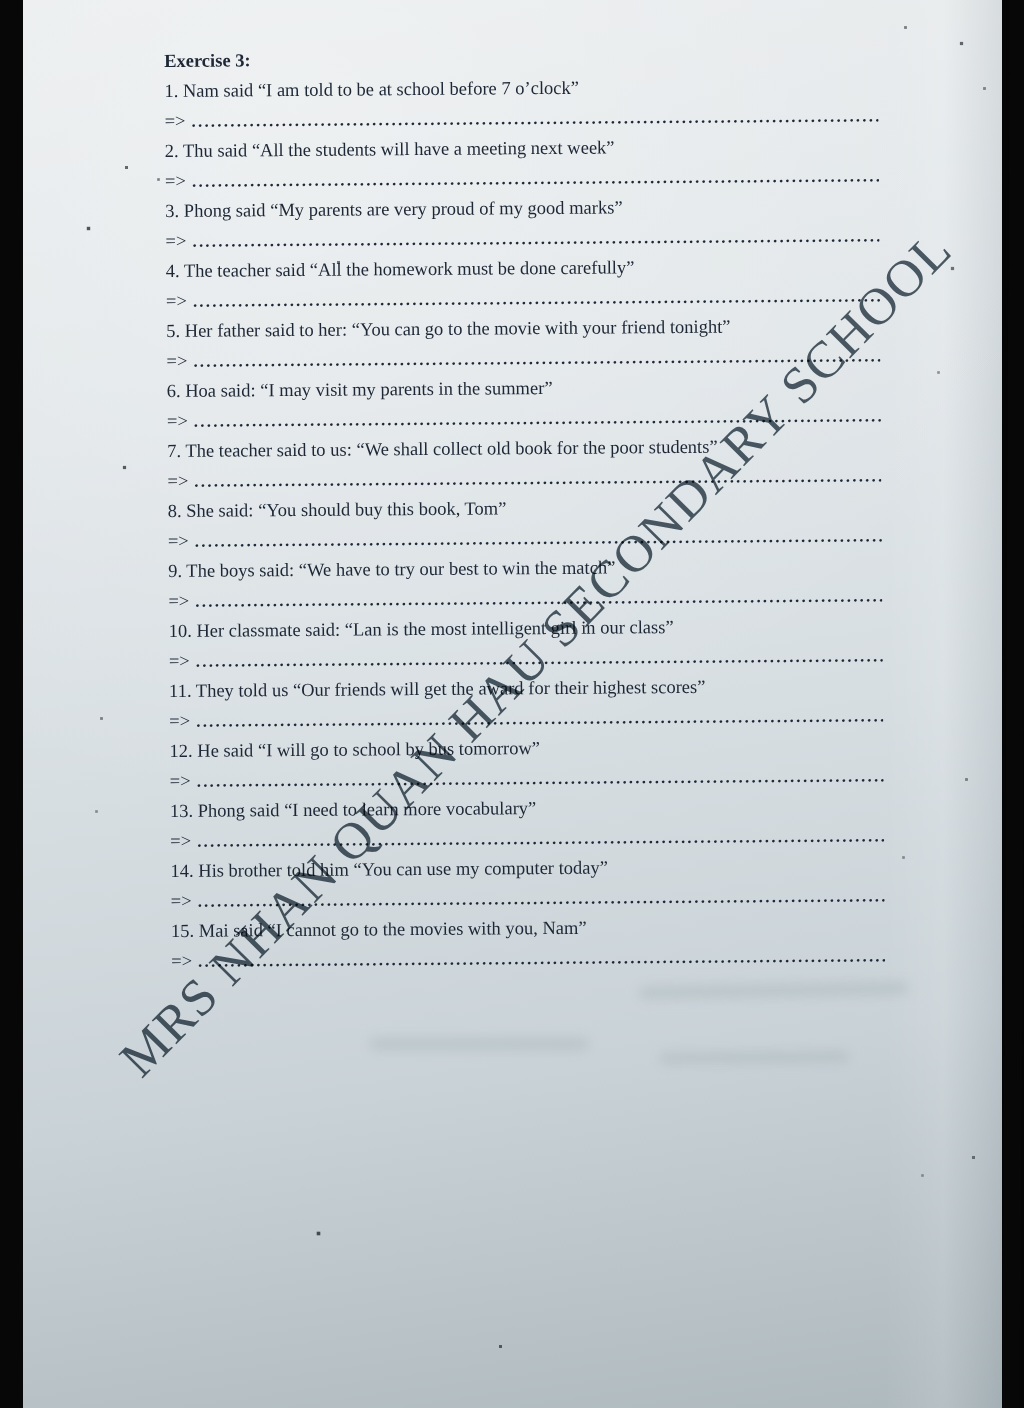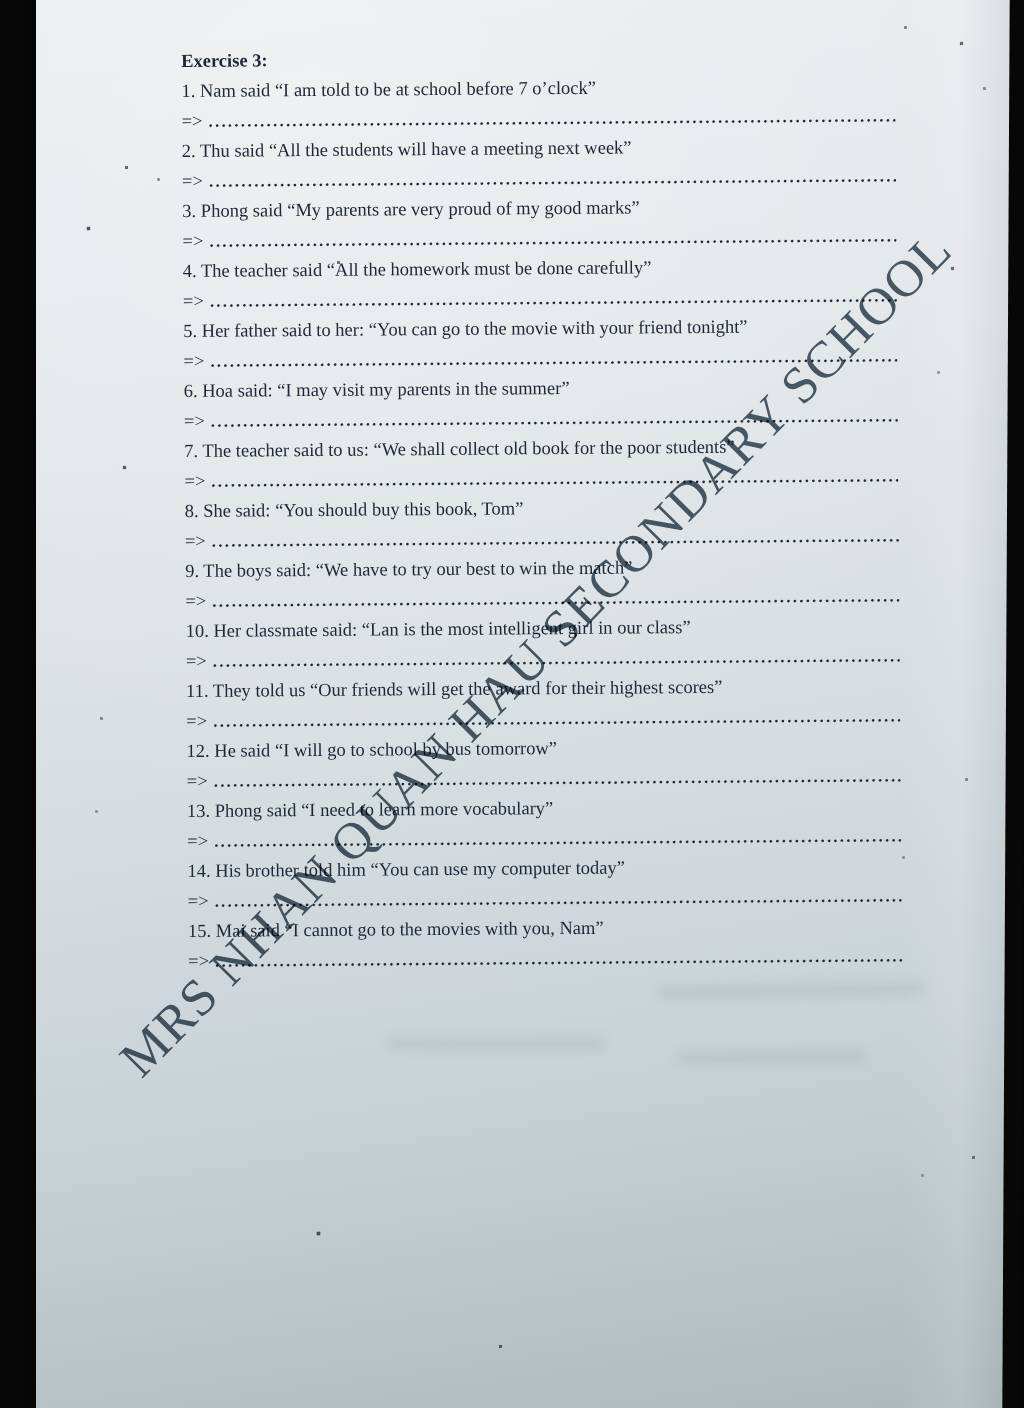--- a/index.html
+++ b/index.html
@@ -14,21 +14,21 @@
   .photo-frame {
     position: absolute;
     inset: 0;
     width: 1024px;
     height: 1408px;
     background: #050505;
   }
   
   .paper {
     position: absolute;
-    left: 36px;
+    left: 19px;
     top: 0;
     width: 983px;
     height: 1408px;
     background:
       radial-gradient(130% 80% at 28% 8%, rgba(255,255,255,0.30), rgba(255,255,255,0) 62%),
       linear-gradient(90deg, rgba(0,0,0,0) 88%, rgba(255,255,255,0.10) 94%, rgba(70,85,95,0.10) 100%),
       linear-gradient(172deg, #e9eced 0%, #e1e6e9 28%, #d7dee2 52%, #c9d2d7 74%, #b6c0c5 92%, #aeb9be 100%);
   }
   .black-bar-left {
     position: absolute;

